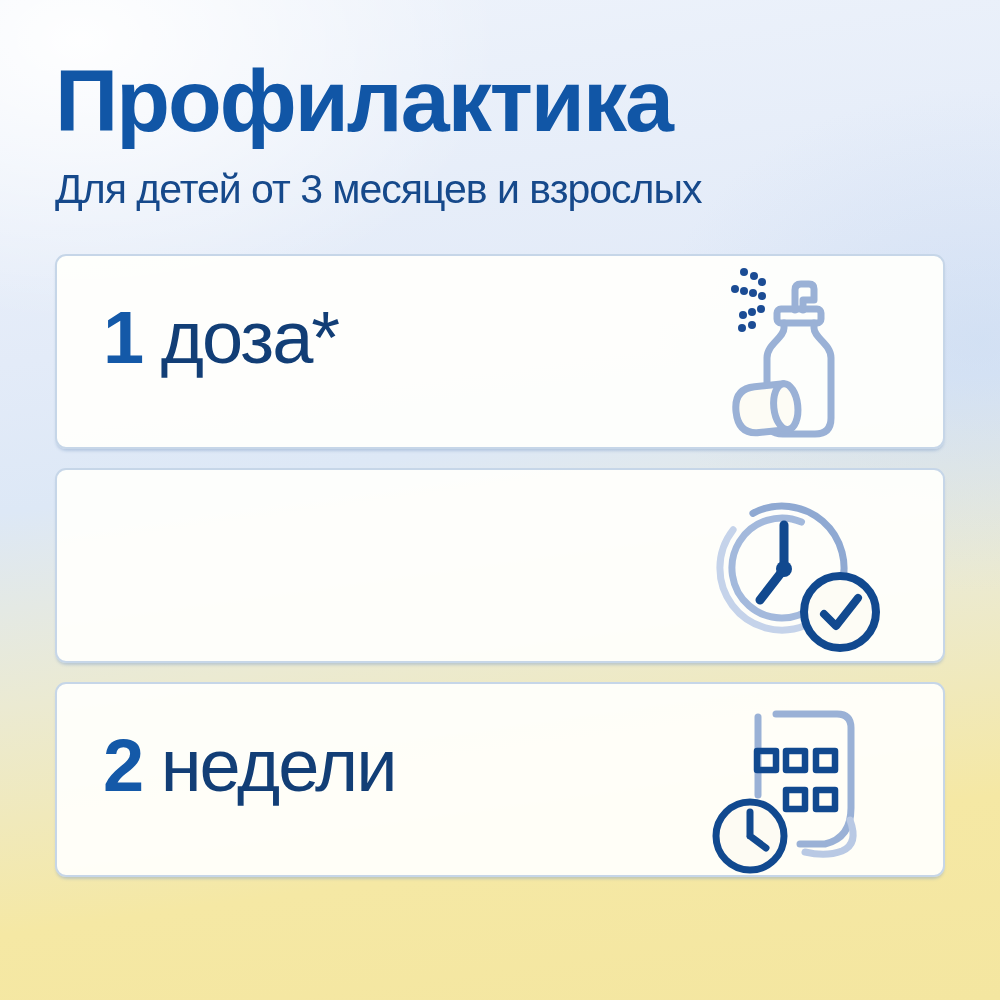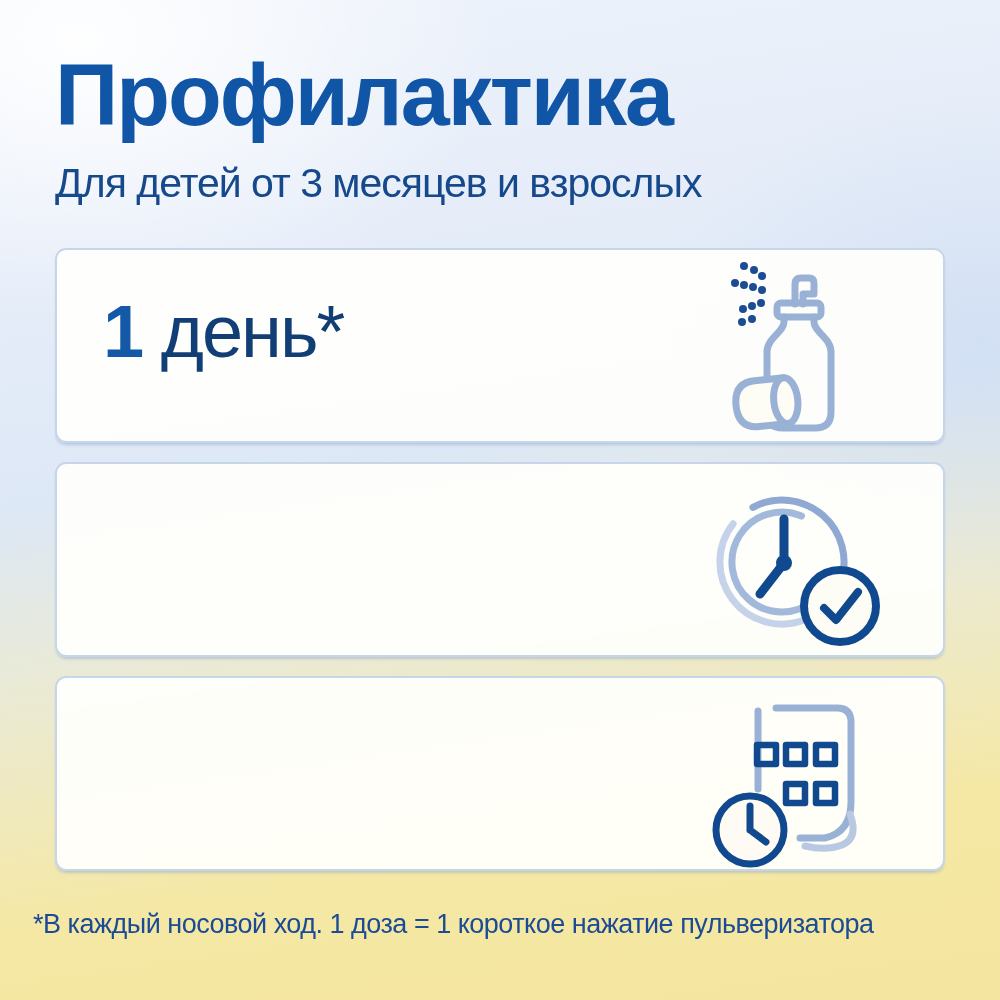--- a/index.html
+++ b/index.html
@@ -2,21 +2,21 @@
 <html><head>
 <meta charset="utf-8">
 <style>
   html,body{margin:0;padding:0;}
   body{
     width:1000px;height:1000px;overflow:hidden;
     font-family:"Liberation Sans","DejaVu Sans",sans-serif;
   }
   .page{
     position:relative;width:1000px;height:1000px;box-sizing:border-box;
-    padding:2px 55px;
+    padding:8px 55px;
     background:
       radial-gradient(ellipse 60% 40% at 8% 4%, rgba(255,255,255,0.95), rgba(255,255,255,0) 70%),
       radial-gradient(ellipse 45% 35% at 98% 34%, rgba(196,214,240,0.45), rgba(196,214,240,0) 72%),
       linear-gradient(172deg, #eef3fb 0%, #e3ebf8 32%, #dde8f6 45%, #ebead2 62%, #f5e8a4 82%, #f4e6a0 100%);
   }
   .title{
     margin:0;padding-top:44px;
     font-size:88px;font-weight:700;letter-spacing:-2px;line-height:1.12;
     color:#1156a6;
   }
@@ -53,21 +53,21 @@
 <body>
 
 <div class="page">
 
   <h1 class="title">Профилактика</h1>
   <p class="subtitle">Для детей от 3 месяцев и взрослых</p>
 
   <div class="cards">
 
     <section class="card">
-      <p class="card-text"><span class="em">1</span><span> день*</span></p>
+      <p class="card-text"><span class="em">1</span><span> доза*</span></p>
       <svg class="icon spray" viewBox="0 0 170 190" aria-hidden="true">
 
         <g fill="#1b4c94">
           <circle cx="21" cy="12" r="4"></circle>
             <circle cx="31" cy="16" r="4"></circle>
             <circle cx="39" cy="22" r="4"></circle>
           <circle cx="12" cy="29" r="4"></circle>
             <circle cx="21" cy="31" r="4"></circle>
             <circle cx="30" cy="33" r="4"></circle>
             <circle cx="39" cy="36" r="4"></circle>
@@ -104,20 +104,21 @@
           <path d="M84,81 L60,112" stroke="#11498f" stroke-width="9"></path>
         </g>
         <circle cx="84" cy="81" r="8" fill="#11498f"></circle>
 
         <circle cx="140" cy="124" r="36" fill="#fdfcf5" stroke="#11498f" stroke-width="8"></circle>
         <path d="M124,126 L136,138 L158,110" fill="none" stroke="#11498f" stroke-width="8" stroke-linecap="round" stroke-linejoin="round"></path>
       </svg>
     </section>
 
     <section class="card">
+      <p class="card-text"><span class="em">2</span><span> недели</span></p>
       <svg class="icon calendar" viewBox="0 0 190 180" aria-hidden="true">
         <g fill="none" stroke-linecap="round" stroke-linejoin="round">
 
           <path d="M60,17 L60,95" stroke="#9ab1d6" stroke-width="7"></path>
           <path d="M78,14 L139,14 Q153,14 153,28 L153,108 Q153,138 127,144 L102,144" stroke="#9ab1d6" stroke-width="7"></path>
           <path d="M152,120 Q161,144 144,151 Q128,157 107,152" stroke="#b9c9e4" stroke-width="7"></path>
 
           <g stroke="#11498f" stroke-width="6.5">
             <rect x="59" y="51" width="19" height="19"></rect>
             <rect x="88" y="51" width="19" height="19"></rect>
@@ -127,15 +128,14 @@
           </g>
         </g>
 
         <circle cx="52" cy="136" r="34" fill="#fdfbf3" stroke="#11498f" stroke-width="7"></circle>
         <path d="M52,136 L52,112 M52,136 L68,148" fill="none" stroke="#11498f" stroke-width="7" stroke-linecap="round"></path>
       </svg>
     </section>
 
   </div>
 
-  <p class="footnote">*В каждый носовой ход. 1 доза = 1 короткое нажатие пульверизатора</p>
 
 </div>
 
 </body></html>

